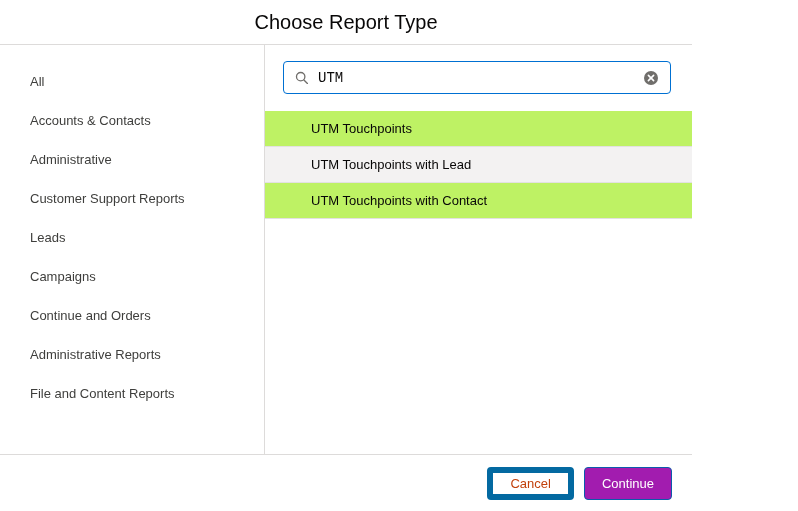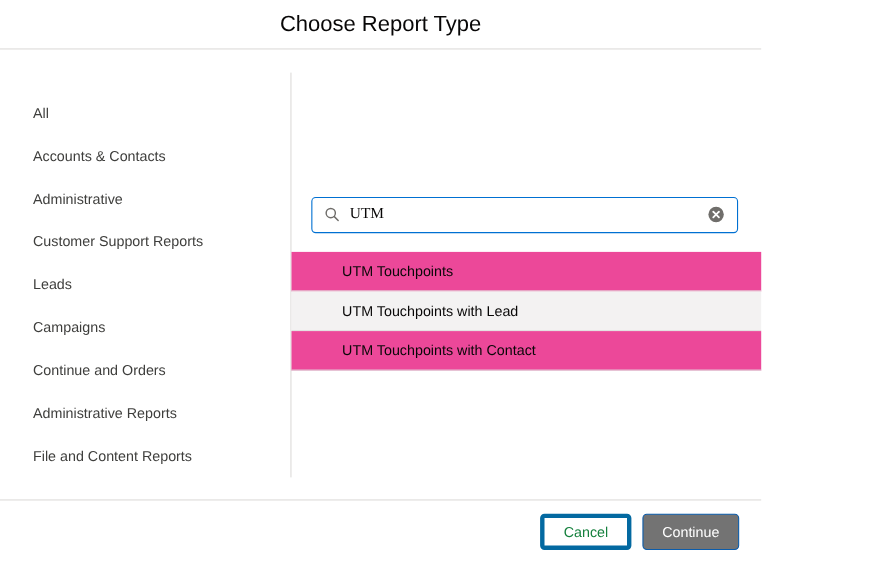--- a/index.html
+++ b/index.html
@@ -28,21 +28,20 @@
   }
   .modal-title {
     font-size: 20px;
     font-weight: 400;
     color: #080707;
   }
   .modal-body {
     flex: 1 1 auto;
     display: flex;
     min-height: 0;
-    align-items: center;
   }
   .sidebar {
     width: 265px;
     flex: 0 0 265px;
     border-right: 1px solid #dddbda;
     padding: 17px 0 0 30px;
     overflow: hidden;
   }
   .sidebar-item {
     font-size: 13px;
@@ -71,21 +70,21 @@
     width: 14px;
     height: 14px;
     flex: 0 0 14px;
     margin-right: 9px;
     display: inline-flex;
   }
   .search-input {
     flex: 1 1 auto;
     border: none;
     outline: none;
-    font-family: Liberation Serif, serif;
+    font-family: Liberation Mono, monospace;
     font-size: 14px;
     color: #080707;
     background: transparent;
     min-width: 0;
   }
   .clear-btn {
     width: 16px;
     height: 16px;
     flex: 0 0 16px;
     margin-left: 8px;
@@ -100,21 +99,21 @@
   }
   .result-row {
     height: 36px;
     display: flex;
     align-items: center;
     padding-left: 46px;
     font-size: 13px;
     color: #080707;
     border-bottom: 1px solid #e3e1e1;
     cursor: pointer;
-    background: #ec4899;
+    background: #bef264;
   }
   .result-row.selected {
     background: #f3f2f2;
   }
   .modal-footer {
     flex: 0 0 57px;
     height: 57px;
     border-top: 1px solid #dddbda;
     display: flex;
     align-items: center;
@@ -128,25 +127,25 @@
     padding: 0 17px;
     border-radius: 4px;
     font-family: "Liberation Sans", sans-serif;
     font-size: 13px;
     cursor: pointer;
     display: inline-flex;
     align-items: center;
   }
   .btn-neutral {
     background: #fff;
-    border: 4px solid #0369a1;
-    color: #15803d;
+    border: 6px solid #0369a1;
+    color: #c2410c;
   }
   .btn-brand {
-    background: #737373;
+    background: #a21caf;
     border: 1px solid #0b5cab;
     color: #ffffff;
   }
 </style>
 </head>
 <body>
 
 <div class="modal">
 
   <div class="modal-header">

